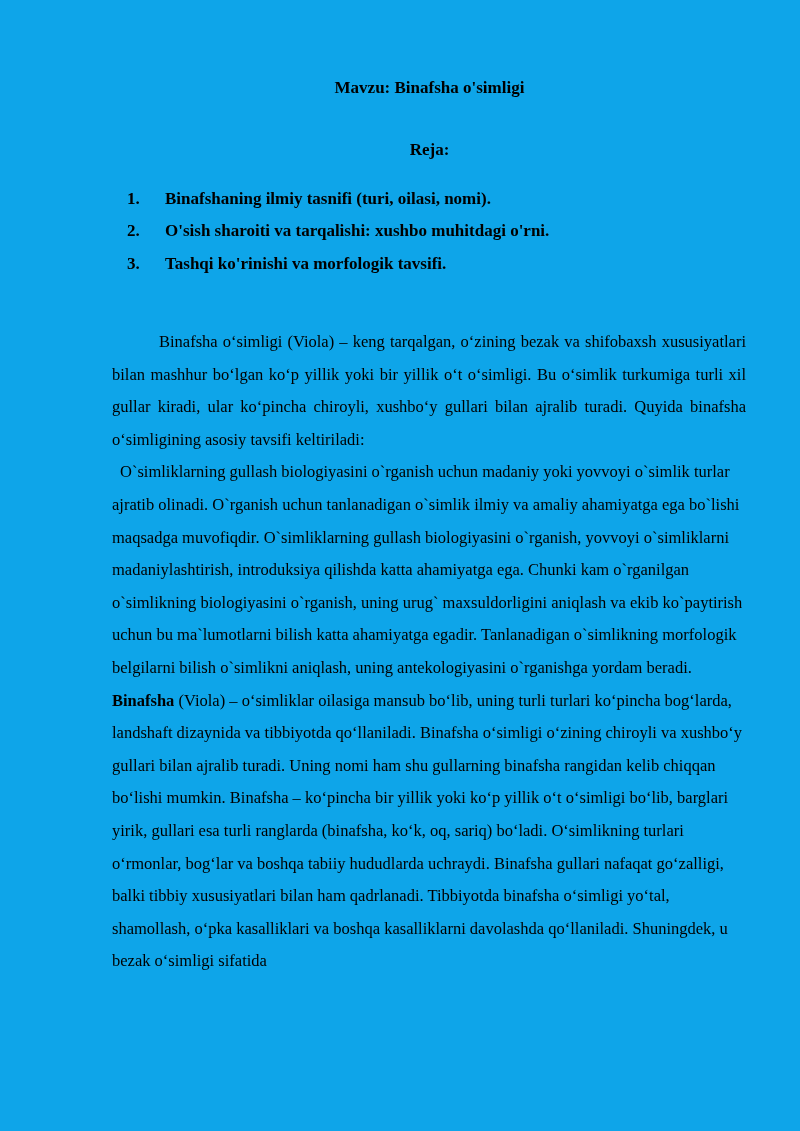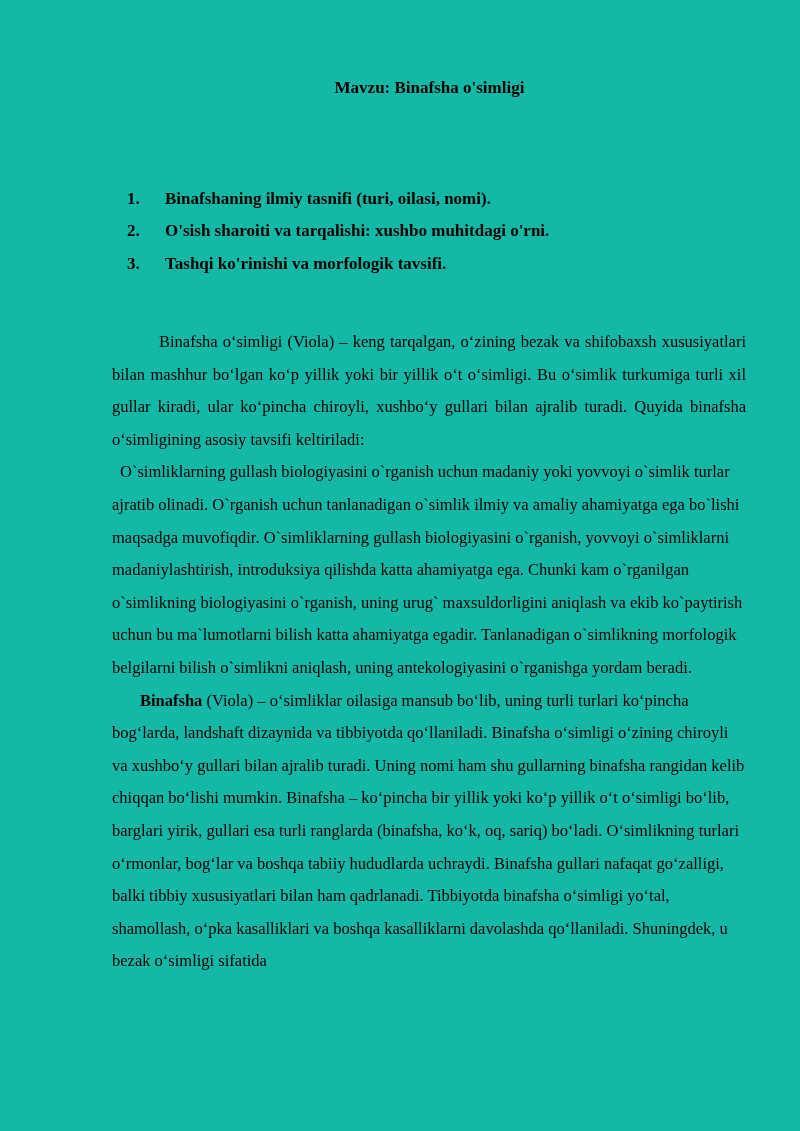--- a/index.html
+++ b/index.html
@@ -4,21 +4,21 @@
 <style>
   html, body {
     margin: 0;
     padding: 0;
     background: #ffffff;
   }
   .page {
     position: relative;
     width: 800px;
     height: 1131px;
-    background: #14b8a6;
+    background: #0ea5e9;
     color: #000000;
     font-family: "Liberation Serif", "DejaVu Serif", serif;
     overflow: hidden;
   }
   .doc-title {
     position: absolute;
     top: 78px;
     left: 113px;
     width: 633px;
     text-align: center;
@@ -72,30 +72,30 @@
   .para-intro {
     text-align: justify;
     text-indent: 47px;
   }
   .para-main {
     text-align: left;
     text-indent: 8px;
   }
   .bold-term {
     font-weight: bold;
-    margin-left: 28px;
   }
 </style>
 </head>
 <body>
 
 <div class="page">
 
   <div class="doc-title">Mavzu: Binafsha o'simligi</div>
 
+  <div class="plan-heading">Reja:</div>
 
   <div class="plan-list">
     <div class="plan-item">
       <span class="num">1.</span>
       <span class="txt">Binafshaning ilmiy tasnifi (turi, oilasi, nomi).</span>
     </div>
     <div class="plan-item">
       <span class="num">2.</span>
       <span class="txt">O'sish sharoiti va tarqalishi: xushbo muhitdagi o'rni.</span>
     </div>

